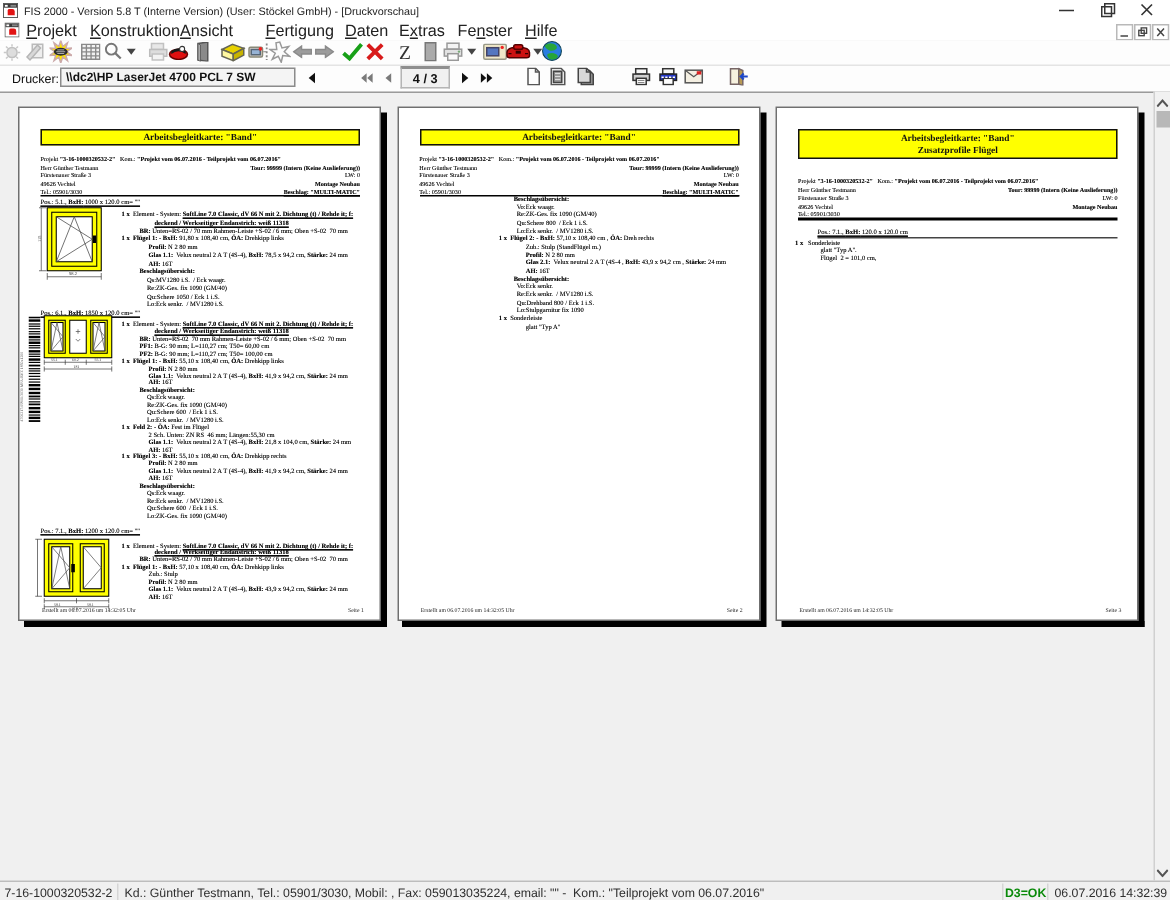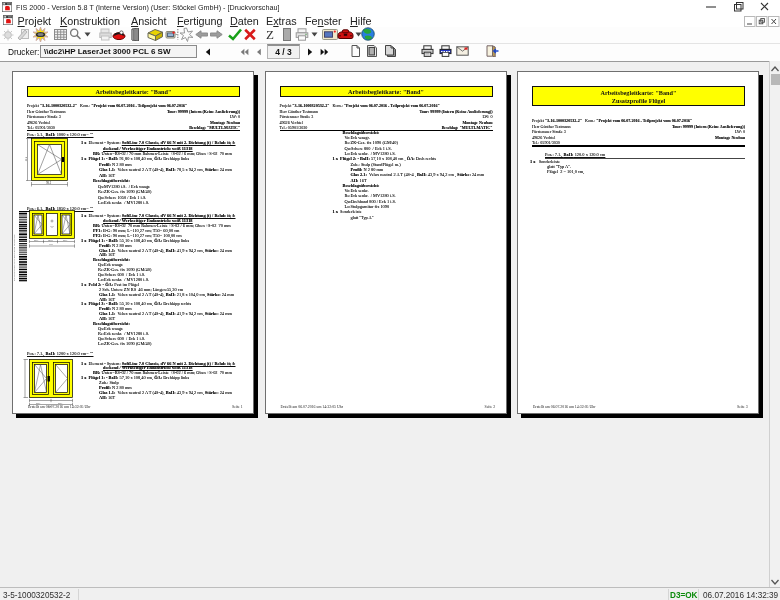--- a/index.html
+++ b/index.html
@@ -50,21 +50,21 @@
 <div id="menubar" class="abs"></div>
 <svg class="abs" style="left:3px;top:15px" width="10" height="10" viewBox="0 0 16 16">
     <rect x="0.5" y="0.5" width="15" height="15" fill="#fff" stroke="#555"></rect>
     <rect x="1" y="1" width="14" height="4" fill="#3b3b3b"></rect>
     <rect x="2" y="2" width="3" height="2" fill="#fff"></rect>
     <rect x="8" y="2" width="6" height="2" fill="#888"></rect>
     <path d="M5 13 L5 8 Q5 6.5 7 6.5 L10 6.5 Q12.5 6.5 12.5 9 L12.5 13 Z" fill="#e21414"></path>
   </svg>
 <div class="mi" style="left:17.5px"><u>P</u>rojekt</div>
 <div class="mi" style="left:60px"><u>K</u>onstruktion</div>
-<div class="mi" style="left:131px"><u>A</u>nsicht</div>
+<div class="mi" style="left:120px"><u>A</u>nsicht</div>
 <div class="mi" style="left:177px"><u>F</u>ertigung</div>
 <div class="mi" style="left:230px"><u>D</u>aten</div>
 <div class="mi" style="left:266px">E<u>x</u>tras</div>
 <div class="mi" style="left:305px">Fe<u>n</u>ster</div>
 <div class="mi" style="left:350px"><u>H</u>ilfe</div>
 <svg class="abs" style="left:744px;top:16px" width="36" height="11" viewBox="0 0 36 11">
     <rect x="0.5" y="0.5" width="10.5" height="10" fill="#fff" stroke="#b9b9b9"></rect>
     <rect x="12.5" y="0.5" width="10.5" height="10" fill="#fff" stroke="#b9b9b9"></rect>
     <rect x="24.5" y="0.5" width="10.5" height="10" fill="#fff" stroke="#b9b9b9"></rect>
     <line x1="3" y1="8" x2="8" y2="8" stroke="#444" stroke-width="1"></line>
@@ -166,21 +166,21 @@
     <path d="M0.5 0.5 L6.5 0.5 L3.5 4.5 Z" fill="#444"></path>
   </svg>
 <svg class="abs" style="left:361px;top:27px" width="14" height="14" viewBox="0 0 14 14">
     <circle cx="7" cy="7" r="6.3" fill="#2a7de0"></circle>
     <path d="M2 3.2 Q5 1 8 2.2 Q11 3.4 10 5.5 Q8 7.5 5 6.5 Q2.5 5.5 2 3.2 Z" fill="#27a53a"></path>
     <path d="M4 9 Q7 7.8 9.5 9 Q12 10.2 10 12 Q7 13.6 4.8 12 Q3.2 10.5 4 9 Z" fill="#27a53a"></path>
     <circle cx="7" cy="7" r="6.3" fill="none" stroke="#145" stroke-width="0.7"></circle>
   </svg>
 <div id="printbar" class="abs"></div>
 <div class="abs" style="left:8px;top:47px;font-size:8.3px;color:#111">Drucker:</div>
-<div class="abs" style="left:40px;top:44.5px;width:157px;height:13px;background:#f4f4f4;border:1px solid #8b8b8b;box-sizing:border-box;font-size:8px;font-weight:bold;color:#111;line-height:11px;padding-left:3px;white-space:nowrap;overflow:hidden">\\dc2\HP LaserJet 3000 PCL 6 SW</div>
+<div class="abs" style="left:40px;top:44.5px;width:157px;height:13px;background:#f4f4f4;border:1px solid #8b8b8b;box-sizing:border-box;font-size:8px;font-weight:bold;color:#111;line-height:11px;padding-left:3px;white-space:nowrap;overflow:hidden">\\dc2\HP LaserJet 4700 PCL 7 SW</div>
 <svg class="abs" style="left:205px;top:48px" width="6" height="8" viewBox="0 0 6 8">
     <path d="M5 0.5 L5 7.5 L0.8 4 Z" fill="#111"></path>
   </svg>
 <svg class="abs" style="left:240px;top:48px" width="9" height="8" viewBox="0 0 9 8">
     <path d="M4.4 0.8 L4.4 7.2 L0.8 4 Z" fill="#7a7a7a"></path>
     <path d="M8.4 0.8 L8.4 7.2 L4.8 4 Z" fill="#7a7a7a"></path>
   </svg>
 <svg class="abs" style="left:256px;top:48px" width="6" height="8" viewBox="0 0 6 8">
     <path d="M4.8 0.8 L4.8 7.2 L1 4 Z" fill="#7a7a7a"></path>
   </svg>
@@ -476,18 +476,19 @@
   </div>
 <div class="abs" style="left:769px;top:61px;width:11px;height:526px;background:#f1f1f1;border-left:1px solid #d0d0d0;box-sizing:border-box"></div>
 <svg class="abs" style="left:771px;top:66px" width="8" height="6" viewBox="0 0 8 6">
     <path d="M0.5 5 L4 1 L7.5 5" fill="none" stroke="#555" stroke-width="1.3"></path>
   </svg>
 <div class="abs" style="left:770.5px;top:74px;width:9px;height:11px;background:#b8b8b8"></div>
 <svg class="abs" style="left:771px;top:579px" width="8" height="6" viewBox="0 0 8 6">
     <path d="M0.5 1 L4 5 L7.5 1" fill="none" stroke="#555" stroke-width="1.3"></path>
   </svg>
 <div id="statusbar" class="abs">
-    <div class="abs" style="left:3px;top:2.5px">3-5-1000320532-2</div>
+    <div class="abs" style="left:3px;top:2.5px">7-16-1000320532-2</div>
     <div class="sdiv" style="left:78px"></div>
+    <div class="abs" style="left:83px;top:2.5px">Kd.: Günther Testmann, Tel.: 05901/3030, Mobil: , Fax: 059013035224, email: "" -&nbsp; Kom.: "Teilprojekt vom 06.07.2016"</div>
     <div class="sdiv" style="left:668px"></div>
     <div class="abs" style="left:670px;top:2.5px;width:27px;text-align:center;color:#0a8a0a;font-weight:bold">D3=OK</div>
     <div class="sdiv" style="left:698px"></div>
     <div class="abs" style="left:703px;top:2.5px">06.07.2016 14:32:39</div>
   </div>
 </body></html>

